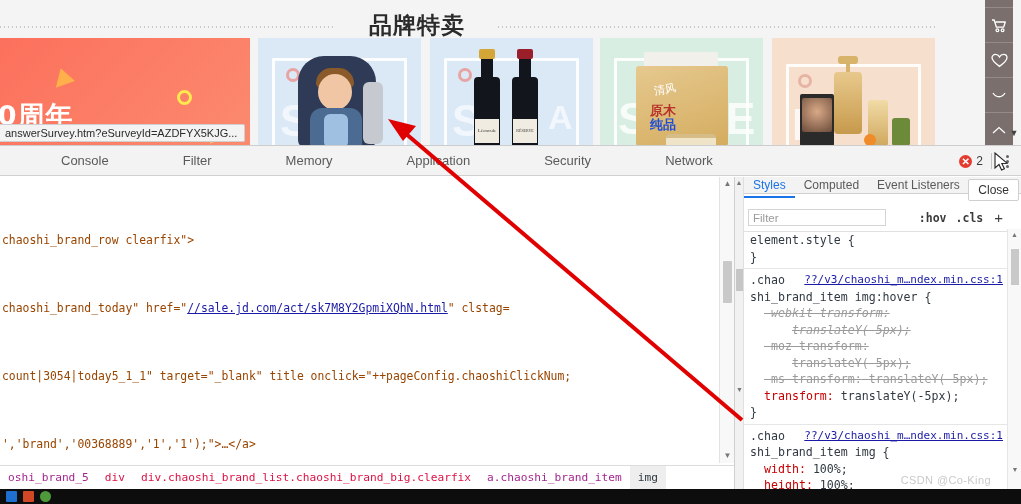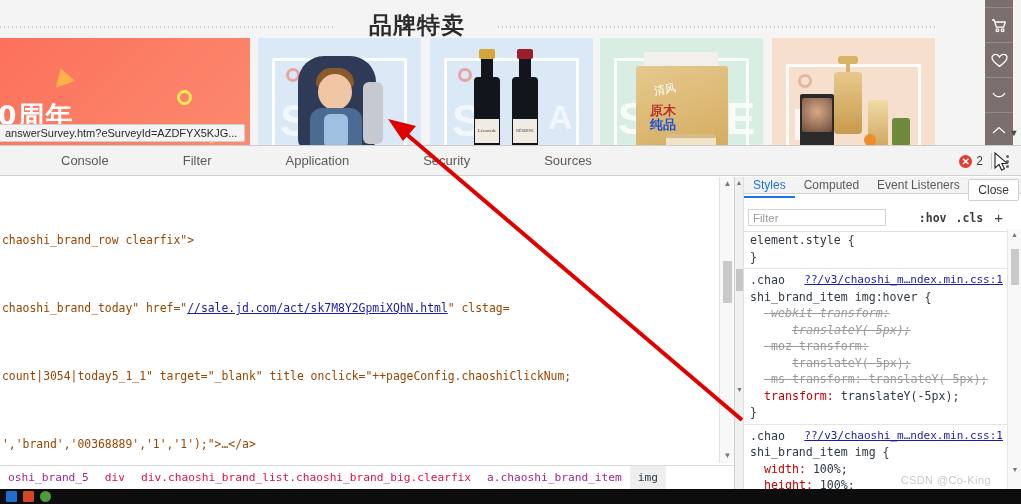--- a/index.html
+++ b/index.html
@@ -396,23 +396,24 @@
     <div class="page-scroll-arrow">▼</div>
 
     <div class="status-tooltip">answerSurvey.htm?eSurveyId=AZDFYX5KJG...</div>
   </div>
 
   <div class="devtools">
 
     <div class="dt-tabbar">
       <div class="dt-tab">Console</div>
       <div class="dt-tab">Filter</div>
+      <div class="dt-tab">Memory</div>
       <div class="dt-tab">Application</div>
       <div class="dt-tab">Security</div>
-      <div class="dt-tab">Sources</div>
+      <div class="dt-tab">Network</div>
 
       <div class="dt-tabbar-right">
         <div class="err-badge">
           <span class="err-dot">✕</span>
           <span>2</span>
         </div>
         <div class="vsep"></div>
         <div class="kebab">
             <i></i>
             <i></i>

